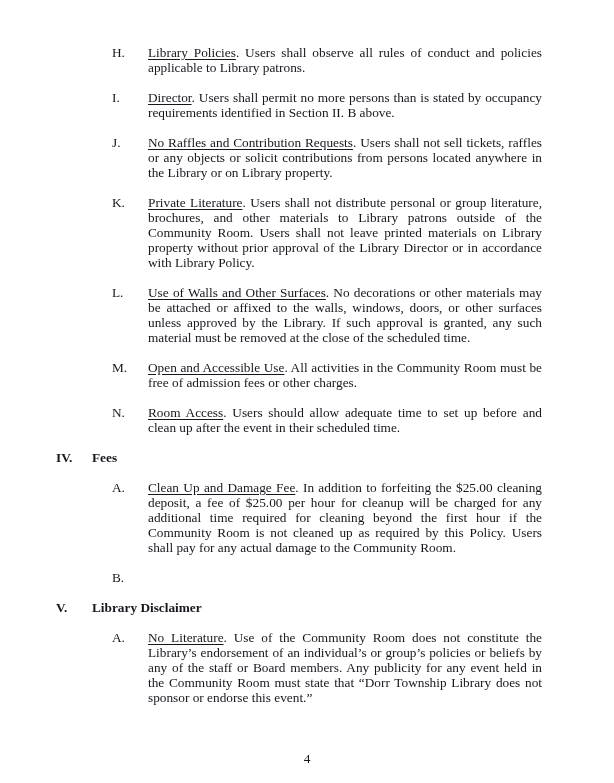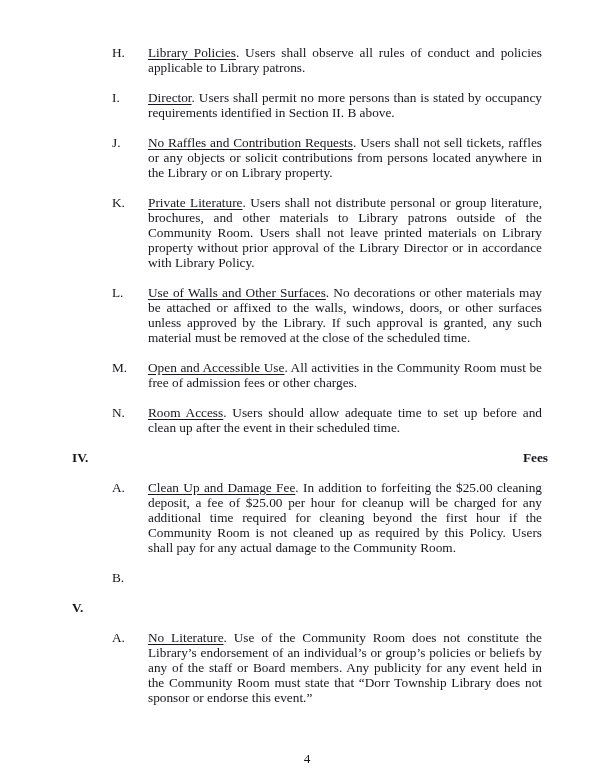--- a/index.html
+++ b/index.html
@@ -25,35 +25,34 @@
     background: #ffffff;
   }
   .block {
     display: flex;
     margin: 0 0 15px 0;
   }
   .block.item {
     padding-left: 112px;
   }
   .block.section {
-    padding-left: 72px;
+    padding-left: 56px;
     font-weight: bold;
-    gap: 46px;
   }
   .marker {
     width: 36px;
     flex: 0 0 36px;
   }
   .text {
     width: 394px;
     margin: 0;
     text-align: justify;
   }
   .section .text {
-    text-align: right;
+    text-align: left;
   }
   .title {
     text-decoration: underline;
     text-underline-offset: 2px;
   }
   .footer {
     position: absolute;
     top: 751px;
     left: 0;
     width: 614px;
@@ -109,20 +108,21 @@
     <span class="marker">A.</span>
     <p class="text"><span class="title">Clean Up and Damage Fee</span><span>.  In addition to forfeiting the $25.00 cleaning deposit, a fee of $25.00 per hour for cleanup will be charged for any additional time required for cleaning beyond the first hour if the Community Room is not cleaned up as required by this Policy.  Users shall pay for any actual damage to the Community Room.</span></p>
   </div>
 
   <div class="block item">
     <span class="marker">B.</span>
   </div>
 
   <div class="block section">
     <span class="marker">V.</span>
+    <p class="text">Library Disclaimer</p>
   </div>
 
   <div class="block item">
     <span class="marker">A.</span>
     <p class="text"><span class="title">No Literature</span><span>.  Use of the Community Room does not constitute the Library’s endorsement of an individual’s or group’s policies or beliefs by any of the staff or Board members.  Any publicity for any event held in the Community Room must state that “Dorr Township Library does not sponsor or endorse this event.”</span></p>
   </div>
 
   <div class="footer">4</div>
 
 </div>

